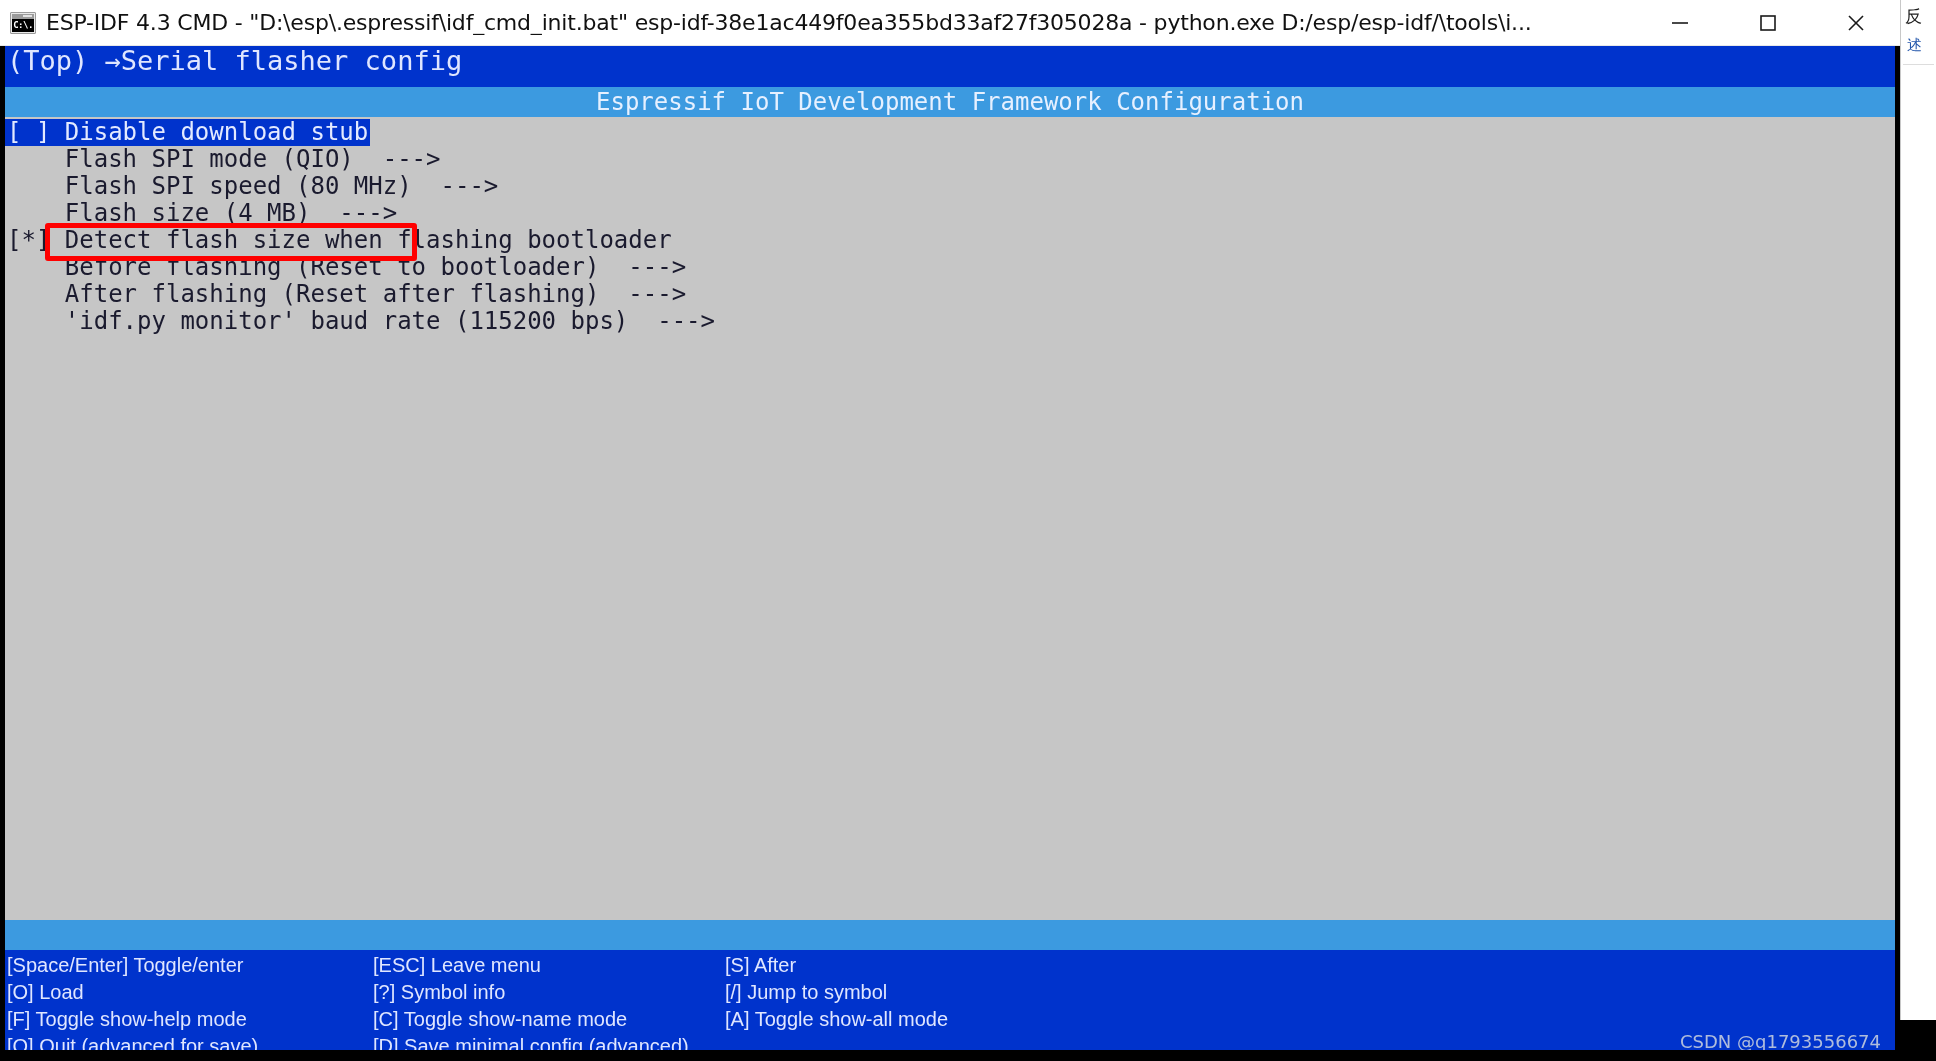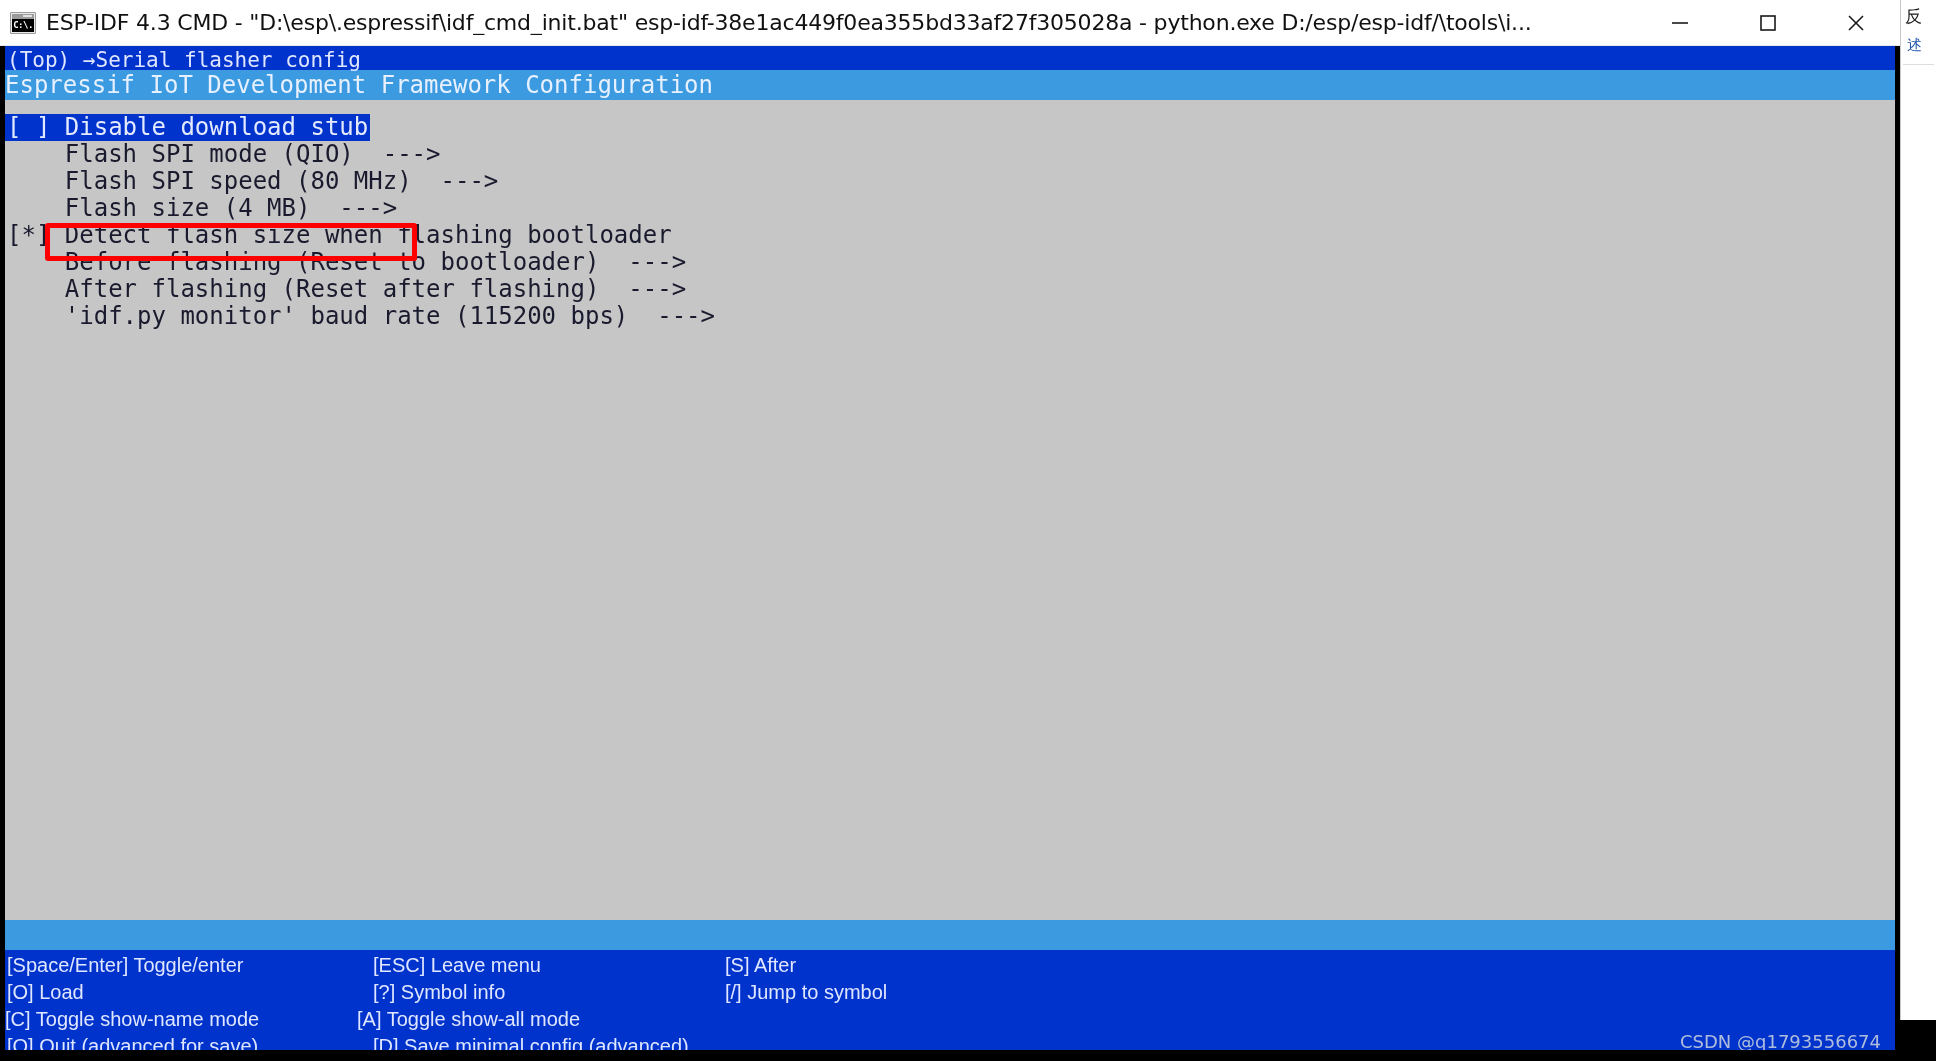--- a/index.html
+++ b/index.html
@@ -172,38 +172,38 @@
     width: 1890px;
     height: 1004px;
     background: #c6c6c6;
     font-family: "DejaVu Sans Mono", monospace;
     overflow: hidden;
   }
 
   #breadcrumb {
     background: #0033cc;
     color: #dfe6ff;
-    height: 24px;
+    height: 41px;
     line-height: 29px;
-    font-size: 21px;
+    font-size: 27px;
     padding-left: 2px;
     white-space: pre;
   }
   #banner {
     background: #3c9ae0;
     color: #e6f0ff;
     height: 30px;
     line-height: 30px;
     font-size: 24px;
-    text-align: left;
+    text-align: center;
     white-space: pre;
   }
 
   #menu-list {
-    padding-top: 14px;
+    padding-top: 2px;
     background: #c6c6c6;
   }
   .menu-row {
     height: 27px;
     line-height: 27px;
     font-size: 24px;
     color: #1a1a2e;
     white-space: pre;
     padding-left: 2px;
   }
@@ -333,21 +333,21 @@
 
         <div id="red-box"></div>
       </div>
 
       <div id="help-spacer" style="position:absolute;left:5px;top:874px;width:1890px;height:30px;"></div>
 
       <div id="help-bar" style="position:absolute;left:5px;top:904px;width:1890px;height:100px;">
 
         <div class="help-row"><div class="help-col-1">[Space/Enter] Toggle/enter</div><div class="help-col-2">[ESC] Leave menu</div><div class="help-col-3">[S] After</div></div>
           <div class="help-row"><div class="help-col-1">[O] Load</div><div class="help-col-2">[?] Symbol info</div><div class="help-col-3">[/] Jump to symbol</div></div>
-          <div class="help-row"><div class="help-col-2">[C] Toggle show-name mode</div><div class="help-col-3">[A] Toggle show-all mode</div></div>
+          <div class="help-row"><div class="help-col-1">[F] Toggle show-help mode</div><div class="help-col-2">[C] Toggle show-name mode</div><div class="help-col-3">[A] Toggle show-all mode</div></div>
           <div class="help-row"><div class="help-col-1">[Q] Quit (advanced for save)</div><div class="help-col-2">[D] Save minimal config (advanced)</div><div class="help-col-3"></div></div>
           <div id="watermark">CSDN @q1793556674</div>
       </div>
 
       <div id="term-bottom-edge"></div>
     </div>
 
   </div>
 </div>
 

